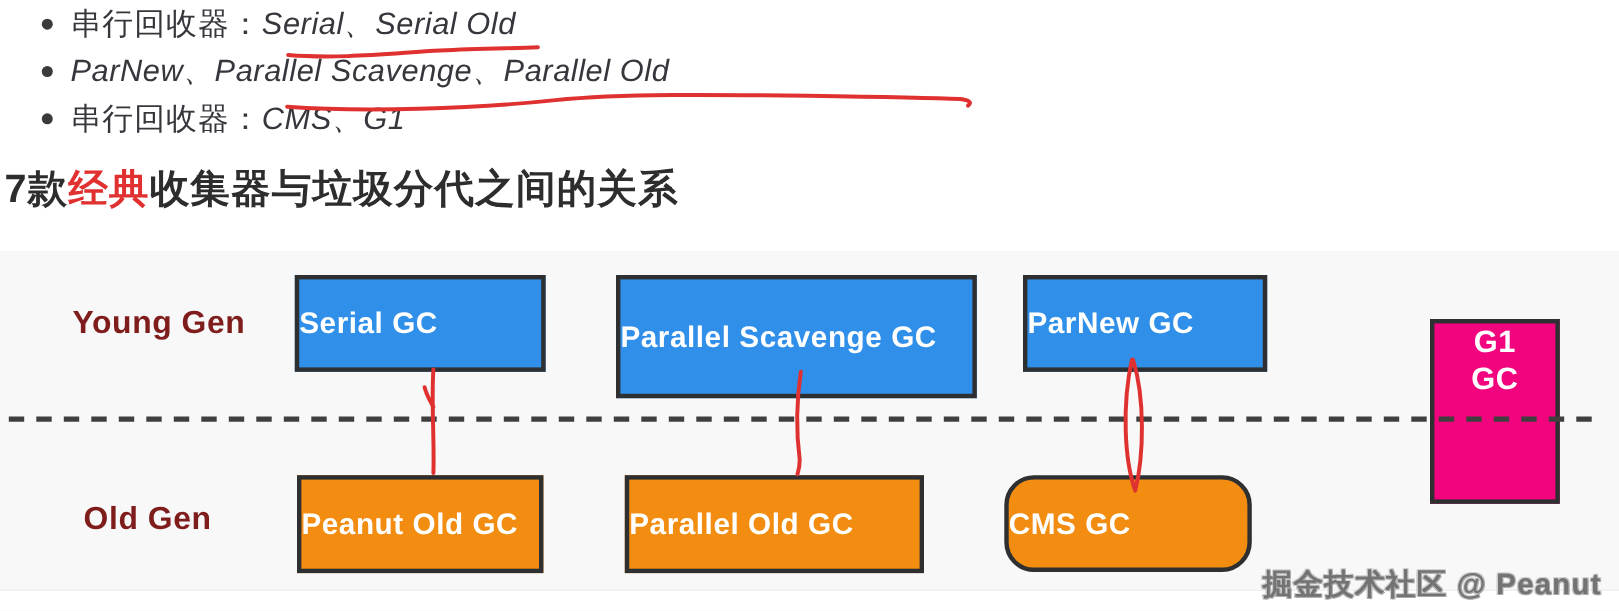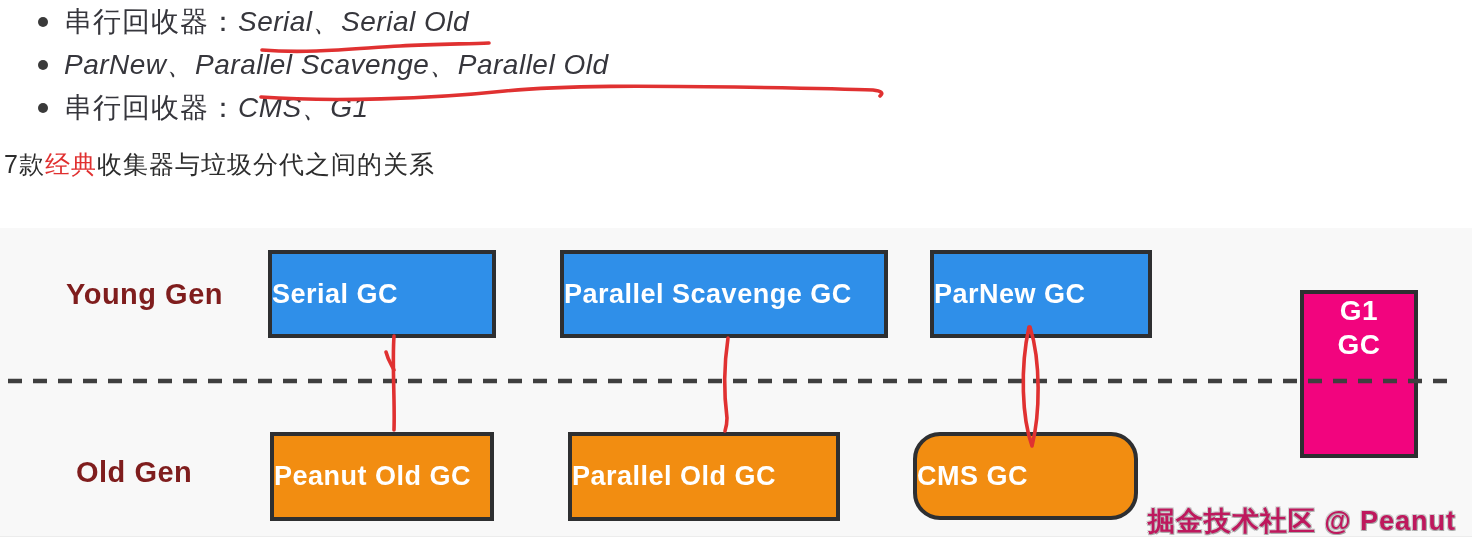--- a/index.html
+++ b/index.html
@@ -25,21 +25,21 @@
   .bullet-dot {
     width:10px; height:10px; border-radius:50%;
     background:#3a3a3a; margin-right:16px; flex:0 0 auto;
   }
   .bullet-label { letter-spacing:1px; }
   .bullet-value { letter-spacing:0.5px;font-style:italic; }
 
   
   .heading {
     position:absolute; top:148px; left:4px;
-    font-size:25px; font-weight:normal;
+    font-size:36px; font-weight:bold;
     color:#2d2d2d; letter-spacing:1px;
     white-space:nowrap;
   }
   .heading .hl { color:var(--heading_highlight); }
 
   
   .diagram {
     position:absolute; top:228px; left:0;
     width:1472px; height:309px;
     background:var(--diagram_bg);
@@ -58,21 +58,21 @@
     border:4px solid var(--box_border);
     display:flex; align-items:center; justify-content:flex-start;
     color:#ffffff; font-weight:bold; font-size:27px;
     z-index:1; letter-spacing:0.5px;
   }
   .gcbox.young { background:var(--young_box); }
   .gcbox.old   { background:var(--old_box); }
   .gcbox.g1    { background:var(--g1_box); flex-direction:column; font-size:28px; line-height:34px; }
 
   #box-serial        { left:268px;  top:22px;  width:228px; height:88px; }
-  #box-parscavenge   { left:560px;  top:22px;  width:328px; height:88px; }
+  #box-parscavenge   { left:560px;  top:22px;  width:328px; height:112px; }
   #box-parnew        { left:930px;  top:22px;  width:222px; height:88px; }
   #box-serialold     { left:270px;  top:204px; width:224px; height:89px; }
   #box-parold        { left:568px;  top:204px; width:272px; height:89px; }
   #box-cms           { left:913px;  top:204px; width:225px; height:88px;border-radius:27px; }
   #box-g1            { left:1300px; top:62px;  width:118px; height:168px; }
 
   .dash-svg {
     position:absolute; left:0; top:148px;
     width:1472px; height:10px;
     z-index:2;
@@ -87,23 +87,23 @@
   .red-overlay path {
     fill:none;
     stroke:var(--annotation_red);
     stroke-width:3.6;
     stroke-linecap:round;
     stroke-linejoin:round;
   }
 
   
   .watermark {
-    position:absolute; right:16px; bottom:16px;
+    position:absolute; right:16px; bottom:6px;
     font-size:27px; font-weight:bold;
-    color:#be185d; letter-spacing:1px;
+    color:#737373; letter-spacing:1px;
     text-shadow: 1px 1px 0 #a8a8a8, -1px -1px 0 #d2d2d2,
                  1px -1px 0 #c4c4c4, -1px 1px 0 #bcbcbc;
     z-index:6;
   }
 </style>
 </head>
 <body>
 
 <ul class="bullets">
   <li class="bullet-item">

